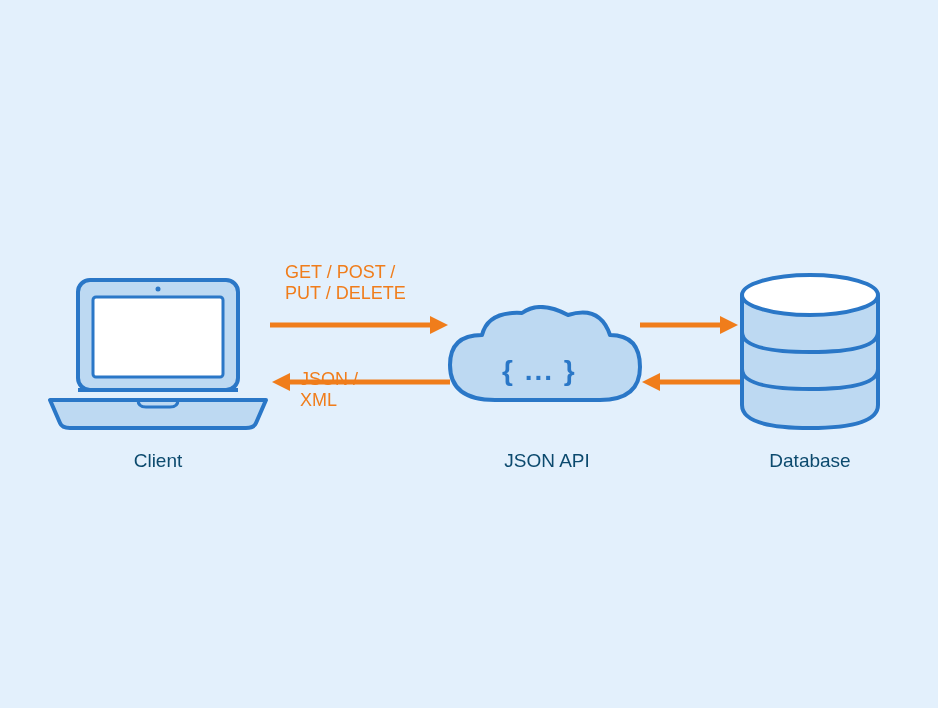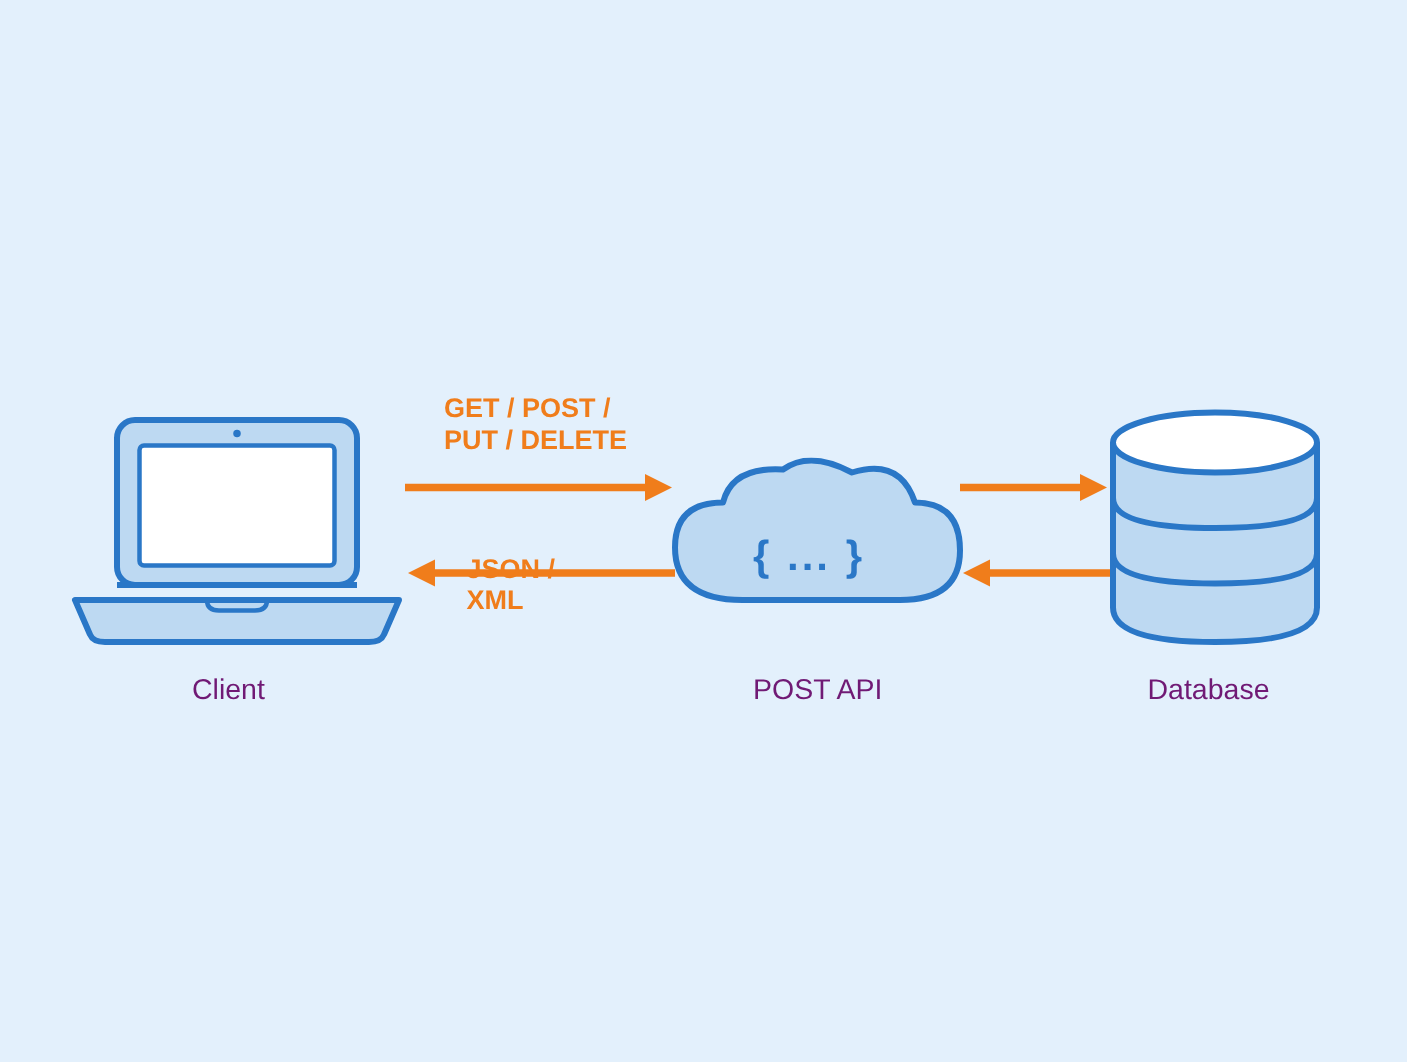--- a/index.html
+++ b/index.html
@@ -11,31 +11,31 @@
       position: relative;
       overflow: hidden;
     }
     .diagram {
       position: absolute;
       width: 100%;
       height: 100%;
     }
     .node-label {
       position: absolute;
-      color: #701a75;
+      color: #0c4a6e;
       font-size: 19px;
+      text-align: center;
       font-weight: 400;
     }
     .arrow-label {
       position: absolute;
       color: #f07d1b;
       font-size: 18px;
-      font-weight: 700;
+      font-weight: 400;
       white-space: pre;
-      margin-left: 11px;
     }
     .client-laptop {
       position: absolute;
       left: 38px;
       top: 275px;
     }
     .cloud-api {
       position: absolute;
       left: 440px;
       top: 305px;
@@ -88,21 +88,21 @@
                Q 10 30 42 30
                Q 48 6 82 8
                Q 100 -5 128 10
                Q 160 0 170 30
                Q 200 30 200 62
                Q 200 95 160 95
                Z" fill="#bdd9f2" stroke="#2a77c7" stroke-width="4" stroke-linejoin="round"></path>
     </svg>
   </div>
   <div class="api-braces">{ ... }</div>
-  <div class="node-label" style="left: 502px; top: 450px; width: 90px;">POST API</div>
+  <div class="node-label" style="left: 502px; top: 450px; width: 90px;">JSON API</div>
 
   <div class="database">
     <svg width="160" height="170">
 
       <path d="M 12 25 L 12 135 Q 12 158 80 158 Q 148 158 148 135 L 148 25" fill="#bdd9f2" stroke="#2a77c7" stroke-width="4"></path>
 
       <ellipse cx="80" cy="25" rx="68" ry="20" fill="#ffffff" stroke="#2a77c7" stroke-width="4"></ellipse>
 
       <path d="M 12 62 Q 12 82 80 82 Q 148 82 148 62" fill="none" stroke="#2a77c7" stroke-width="4"></path>
 

